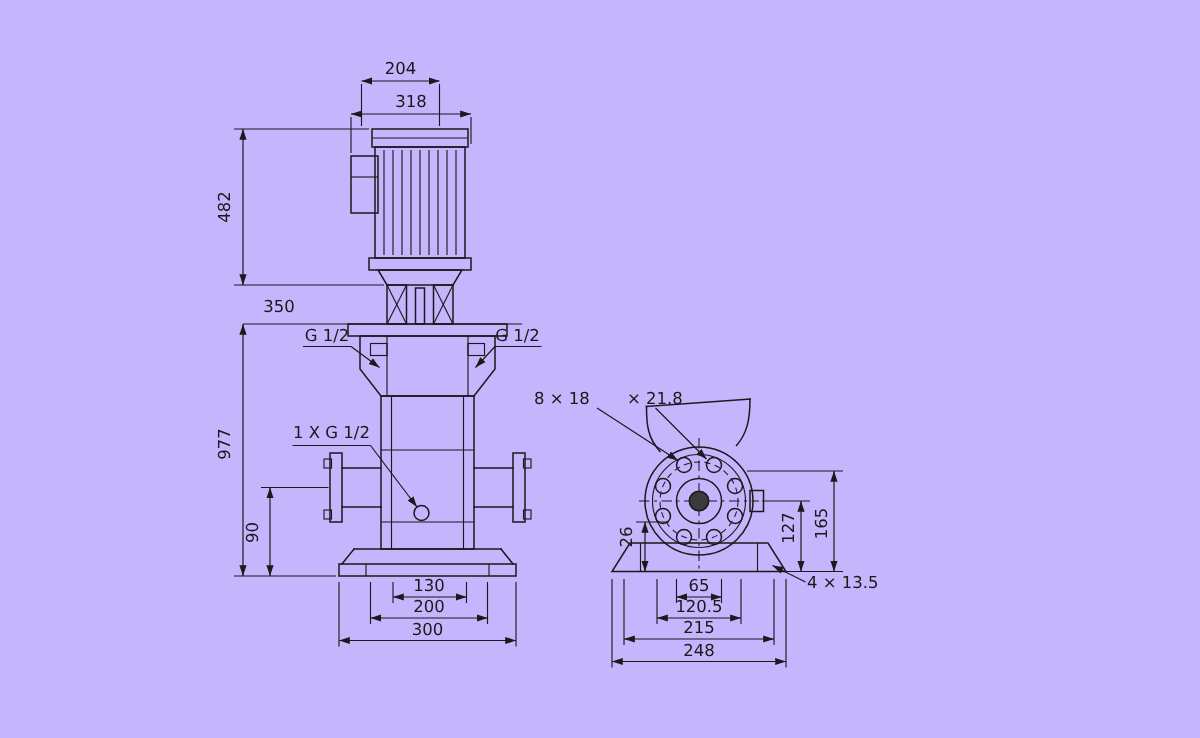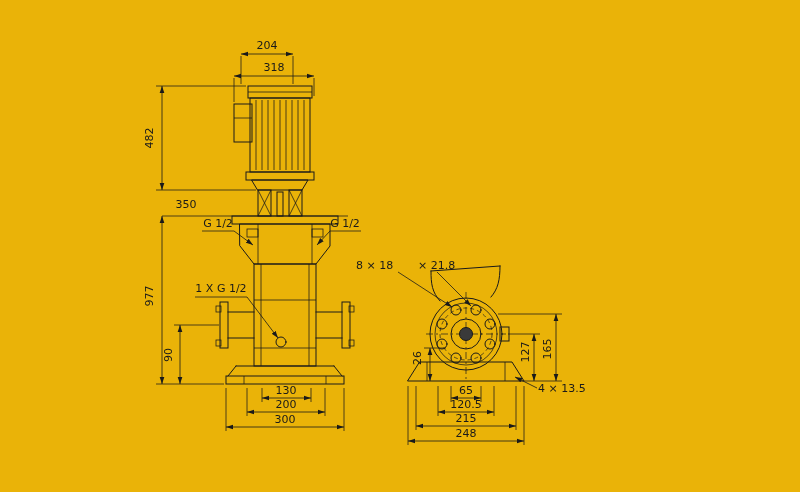--- a/index.html
+++ b/index.html
@@ -1,16 +1,16 @@
 <!DOCTYPE html>
 <html><head>
 <meta charset="utf-8">
 <style>
   html,body{margin:0;padding:0;background:#ffffff;}
-  #canvas{position:relative;width:800px;height:492px;background:#eab308;overflow:hidden;
+  #canvas{position:relative;width:800px;height:492px;background:#c4b5fd;overflow:hidden;
           font-family:"DejaVu Sans", sans-serif;}
   svg text{fill:#1a1a1a;stroke:none;font-family:"DejaVu Sans", sans-serif;font-size:11px;}
   .ln{stroke:#1a1a1a;stroke-width:1;fill:none;stroke-linecap:square;}
   .thin{stroke:#1a1a1a;stroke-width:0.75;fill:none;}
   .dim{stroke:#1a1a1a;stroke-width:0.8;fill:none;}
   .dash{stroke:#1a1a1a;stroke-width:0.7;fill:none;stroke-dasharray:7 3 2 3;}
   .dashb{stroke:#1a1a1a;stroke-width:0.7;fill:none;stroke-dasharray:4 3;}
   .darkfill{fill:#3a3a3a;stroke:#1a1a1a;stroke-width:1;}
 </style>
 </head>

